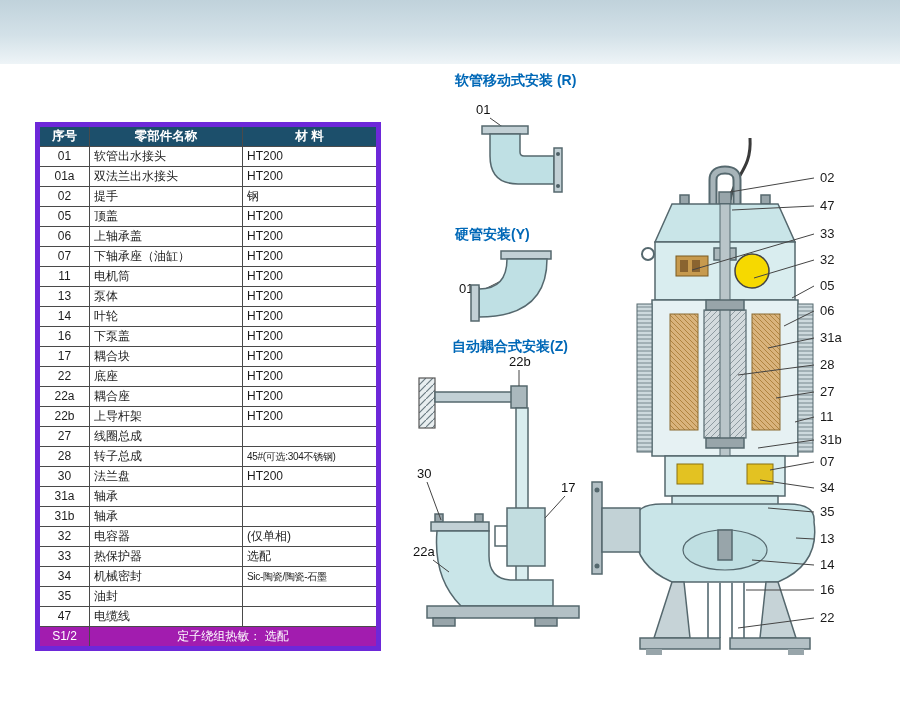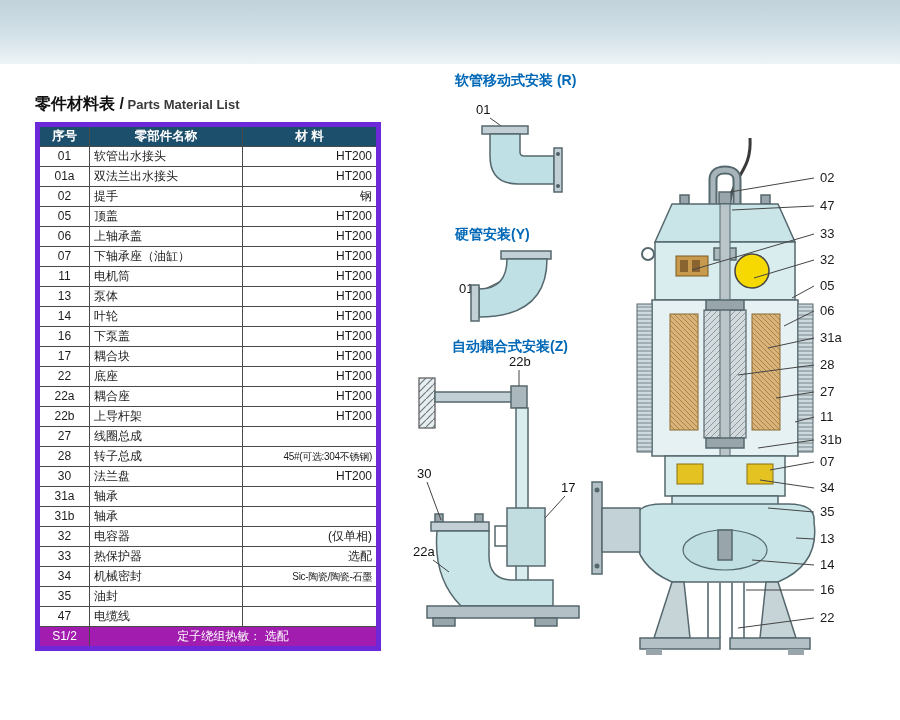--- a/index.html
+++ b/index.html
@@ -28,21 +28,21 @@
   .parts-table th, .parts-table td {
     border:1px solid #4a4a4a; height:17px; line-height:17px;
     padding:1px 4px; overflow:hidden; white-space:nowrap;
   }
   .parts-table th {
     background:#1c4f6b; color:#fff; font-weight:bold; font-size:12.5px;
     text-align:center; height:20px;
   }
   .c-no  { text-align:center; }
   .c-name{ text-align:left; padding-left:8px; }
-  .c-mat { text-align:right; }
+  .c-mat { text-align:left; }
   .c-mat.small { font-size:10px; letter-spacing:-0.3px; }
   .footer-row td { background:#a21caf; color:#fff; }
   .c-note { text-align:center; padding-left:8px; }
 
   .diag-title {
     position:absolute; font-size:14px; font-weight:bold; color:#0068b7; white-space:nowrap;
   }
   #t-hose     { left:455px; top:72px; }
   #t-pipe     { left:455px; top:226px; }
   #t-coupling { left:452px; top:338px; }
@@ -58,21 +58,20 @@
   .leader     { stroke:#444; stroke-width:1; }
   .outline    { stroke:#55686e; stroke-width:1.5; }
 </style>
 </head>
 <body>
 
 <div class="page">
 
   <div class="banner"></div>
 
-  <div class="title"><span class="t-zh">零件材料表 /</span><span class="t-en"> Parts Material List</span></div>
 
   <table class="parts-table">
     <colgroup>
         <col style="width:52px">
         <col style="width:153px">
         <col style="width:136px">
       </colgroup>
     <thead>
       <tr>
         <th>序号</th>

